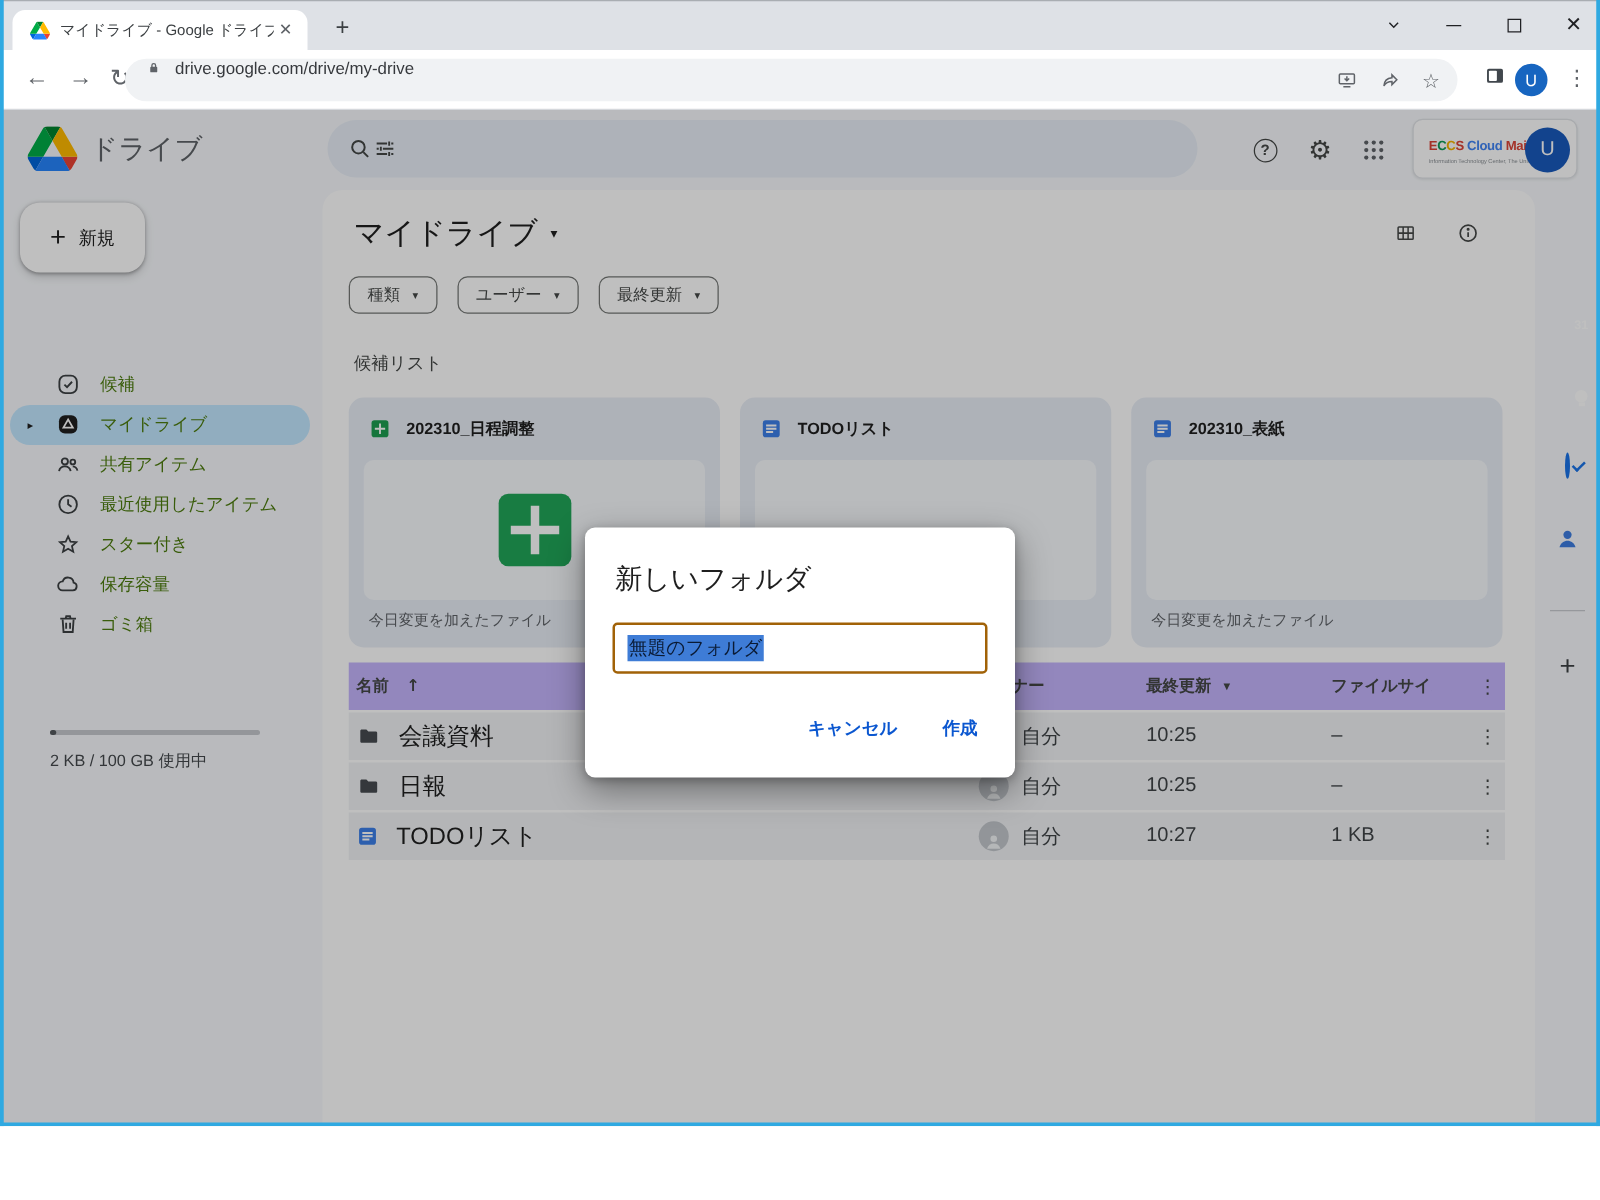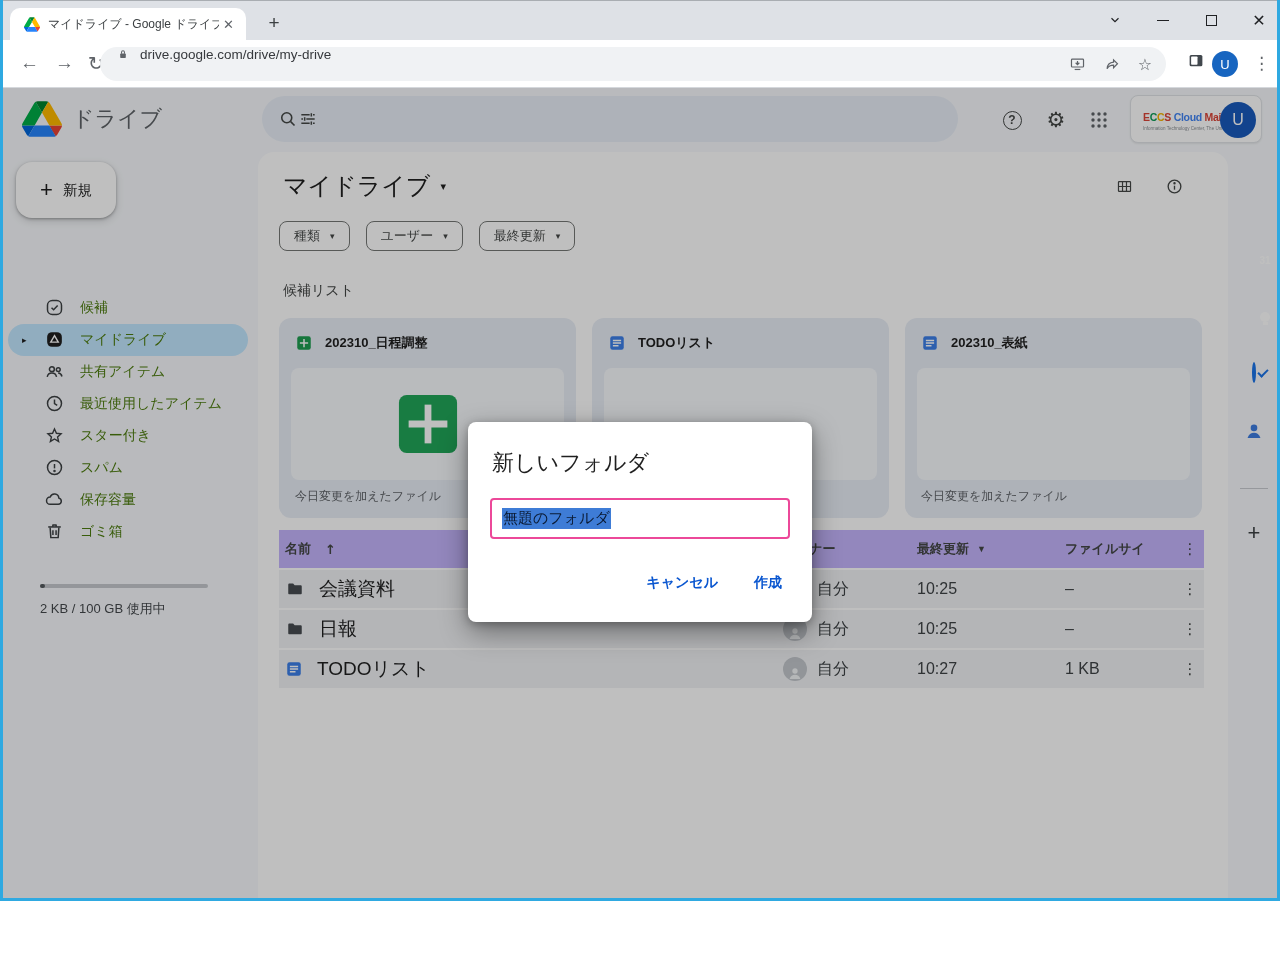--- a/index.html
+++ b/index.html
@@ -119,21 +119,21 @@
 .keep:after{content:"";position:absolute;left:8.5px;top:14px;width:5px;height:3px;background:#fff}
 .tasksic{width:22px;height:22px;border-radius:50%;background:#fff;border:2.5px solid #1a73e8;position:relative}
 .tasksic:before{content:"";position:absolute;left:4px;top:5px;width:8px;height:4px;border-left:2.5px solid #1a73e8;
   border-bottom:2.5px solid #1a73e8;transform:rotate(-45deg)}
 
 
 .scrim{position:absolute;left:0;top:88px;width:1280px;height:869px;background:rgba(0,0,0,.25);z-index:50}
 .dialog{position:absolute;left:468px;top:422px;width:344px;height:200px;background:#fff;border-radius:8px;z-index:60;
   box-shadow:0 10px 28px rgba(0,0,0,.4),0 2px 8px rgba(0,0,0,.25)}
 .dlg-title{position:absolute;left:24px;top:26px;font-size:22px;color:#1f1f1f}
-.dlg-input{position:absolute;left:22px;top:76px;width:300px;height:41px;border:2px solid #ec4899;border-radius:4px;
+.dlg-input{position:absolute;left:22px;top:76px;width:300px;height:41px;border:2px solid #a16207;border-radius:4px;
   display:flex;align-items:center;padding-left:10px;background:#fff}
 .dlg-input .sel{font-size:15px;background:#3e7cd6;color:#0a1a33;padding:1px 1px}
 .dlg-btns{position:absolute;right:30px;top:152px;display:flex;gap:36px}
 .dlg-btn{font-size:14px;font-weight:bold;color:#0b57d0}
 </style>
 </head>
 <body>
 
 <div class="frame">
 
@@ -314,30 +314,20 @@
           <span class="nicon">
             <svg width="21" height="21" viewBox="0 0 24 24" fill="none" stroke="#3c4043" stroke-width="1.6">
               <path d="m12 4.6 2.2 4.9 5.3.5-4 3.6 1.2 5.2L12 16l-4.7 2.8 1.2-5.2-4-3.6 5.3-.5z"></path>
               </svg>
           </span>
           <span class="nlabel">スター付き</span>
         </div>
         <div class="nitem">
           <span class="nicon">
             <svg width="21" height="21" viewBox="0 0 24 24" fill="none" stroke="#3c4043" stroke-width="1.7">
-              <circle cx="12" cy="12" r="8"></circle>
-                <path d="M12 8v5"></path>
-                <circle cx="12" cy="16" r="0.6" fill="#3c4043"></circle>
-              </svg>
-          </span>
-          <span class="nlabel">スパム</span>
-        </div>
-        <div class="nitem">
-          <span class="nicon">
-            <svg width="21" height="21" viewBox="0 0 24 24" fill="none" stroke="#3c4043" stroke-width="1.7">
               <path d="M7 17.5h9.3a3.6 3.6 0 0 0 .7-7.1 5.1 5.1 0 0 0-9.9-1.2A4.1 4.1 0 0 0 7 17.5z"></path>
               </svg>
           </span>
           <span class="nlabel">保存容量</span>
         </div>
         <div class="nitem">
           <span class="nicon">
             <svg width="21" height="21" viewBox="0 0 24 24" fill="none" stroke="#3c4043" stroke-width="1.7">
               <path d="M7 7.5 7.8 19h8.4L17 7.5"></path>
                 <path d="M4.8 6.8h14.4"></path>

